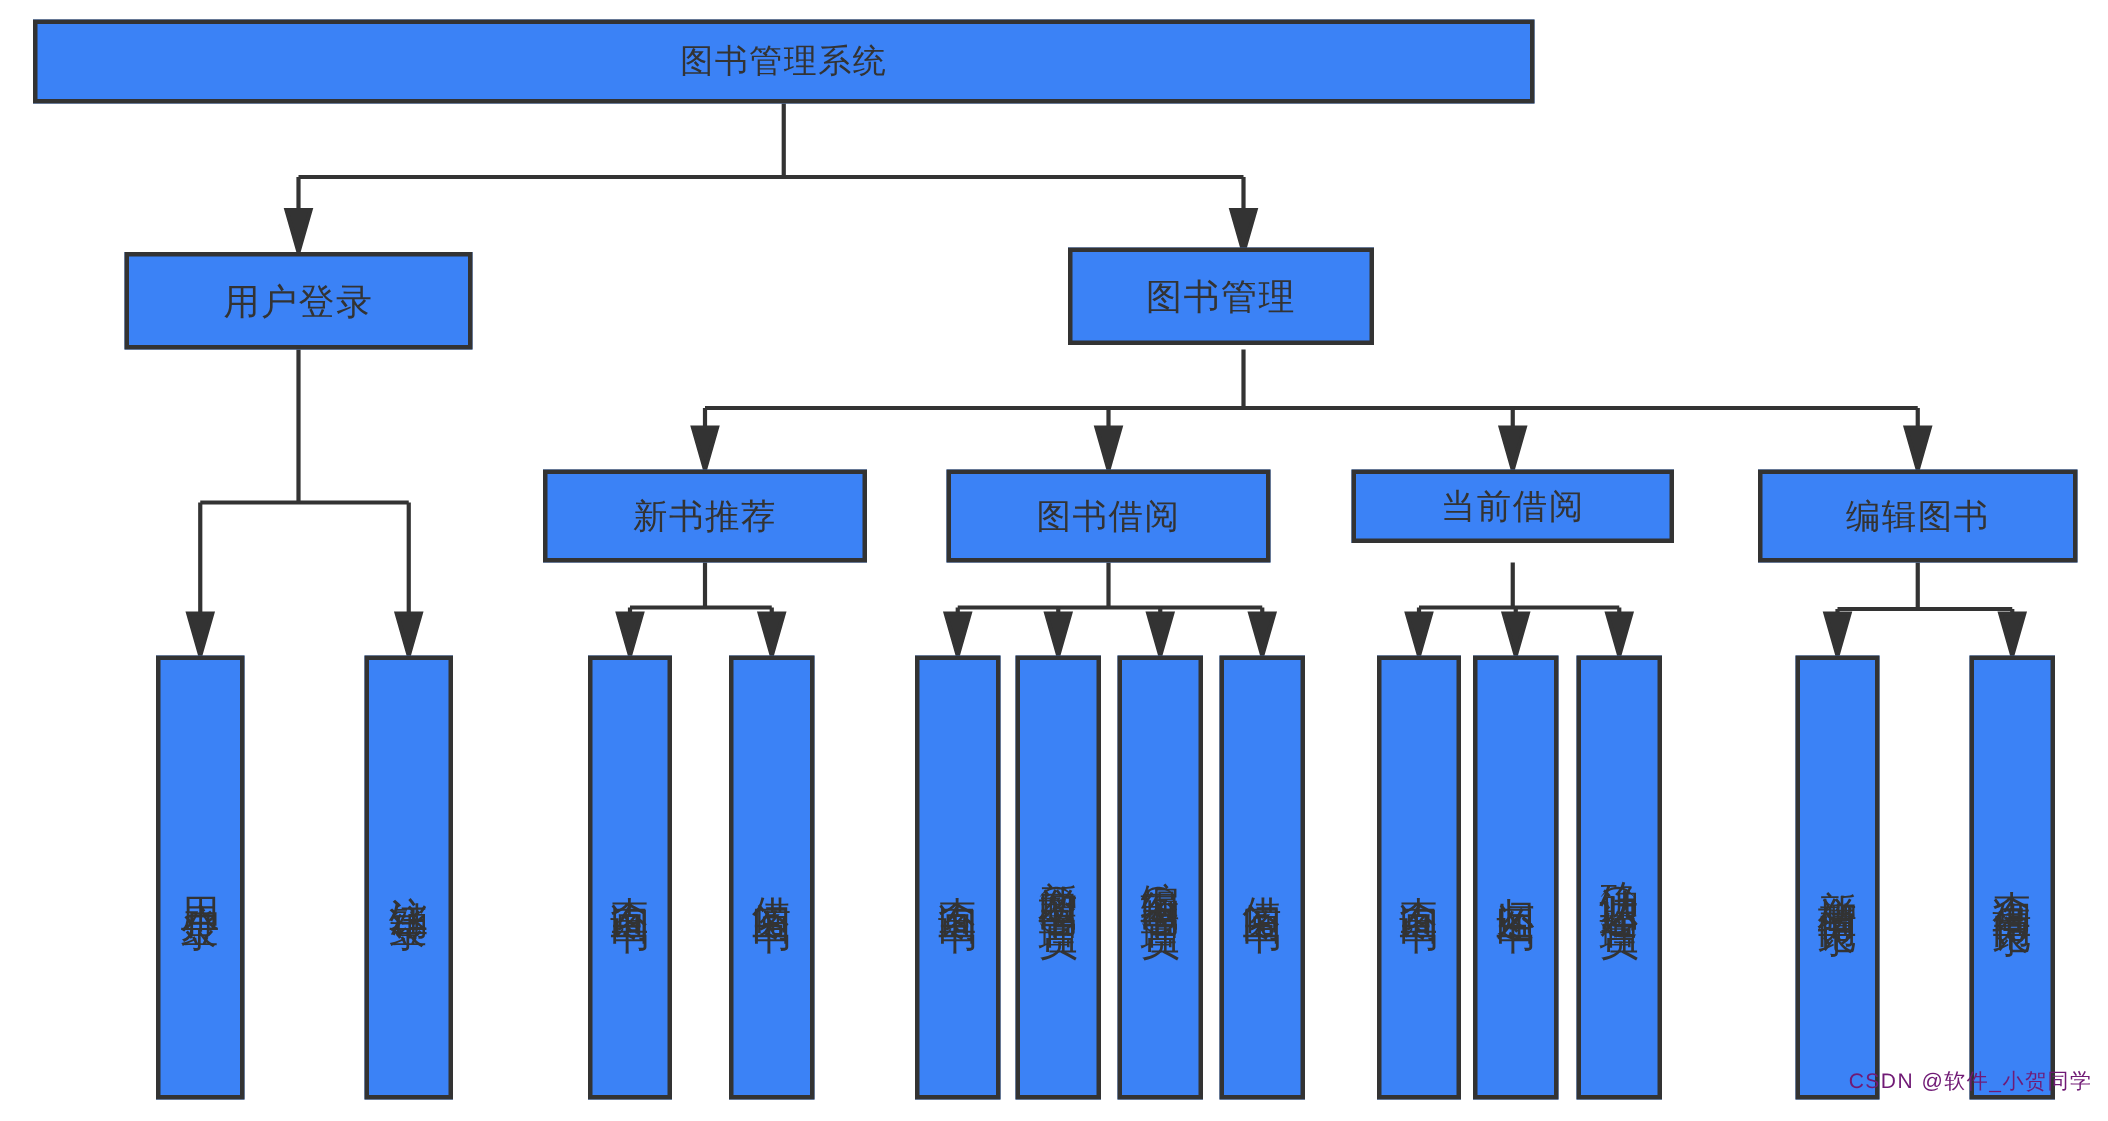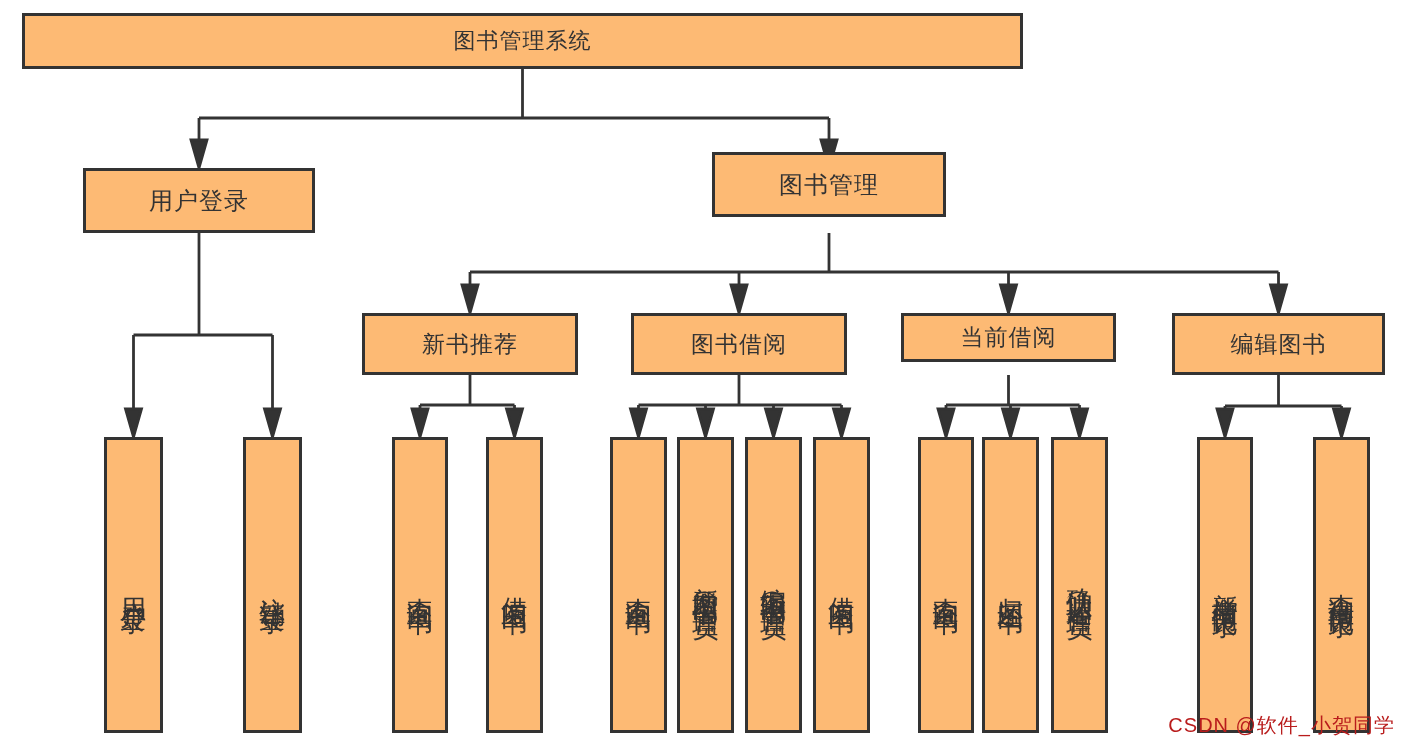--- a/index.html
+++ b/index.html
@@ -13,21 +13,21 @@
   }
   svg.connectors {
     position: absolute;
     left: 0; top: 0;
     width: 1405px; height: 747px;
     pointer-events: none;
   }
   .node {
     position: absolute;
     box-sizing: border-box;
-    background: #fdba74;
+    background: #3b82f6;
     border: 3px solid #333333;
     display: flex;
     align-items: center;
     justify-content: center;
     color: #333333;
     text-align: right;
   }
   .node-root  { font-size: 22px; letter-spacing: 1px; }
   .node-l2    { font-size: 24px; letter-spacing: 1px; }
   .node-l3    { font-size: 23px; letter-spacing: 1px; }
@@ -37,22 +37,22 @@
     font-size: 26px;
     letter-spacing: 4px;
     line-height: 1.1;
     white-space: nowrap;
     color: #333333;
   }
   .watermark {
     position: absolute;
     right: 10px;
     top: 712px;
-    font-size: 20px;
-    color: #b91c1c;
+    font-size: 14px;
+    color: #701a75;
     letter-spacing: 1px;
     white-space: nowrap;
   }
 </style>
 </head>
 <body>
 
 <div class="stage">
 
   <svg class="connectors" viewBox="0 0 1405 747">
@@ -131,21 +131,21 @@
     </g>
   </svg>
 
   <div class="node node-root" style="left:22px; top:13px; width:1001px; height:56px;">
     <span>图书管理系统</span>
   </div>
 
   <div class="node node-l2" style="left:83px; top:168px; width:232px; height:65px;">
     <span>用户登录</span>
   </div>
-  <div class="node node-l2" style="left:712px; top:152px; width:234px; height:65px;">
+  <div class="node node-l2" style="left:712px; top:165px; width:204px; height:65px;">
     <span>图书管理</span>
   </div>
 
   <div class="node node-l3" style="left:362px; top:313px; width:216px; height:62px;">
     <span>新书推荐</span>
   </div>
   <div class="node node-l3" style="left:631px; top:313px; width:216px; height:62px;">
     <span>图书借阅</span>
   </div>
   <div class="node node-l3" style="left:901px; top:313px; width:215px; height:49px;">

